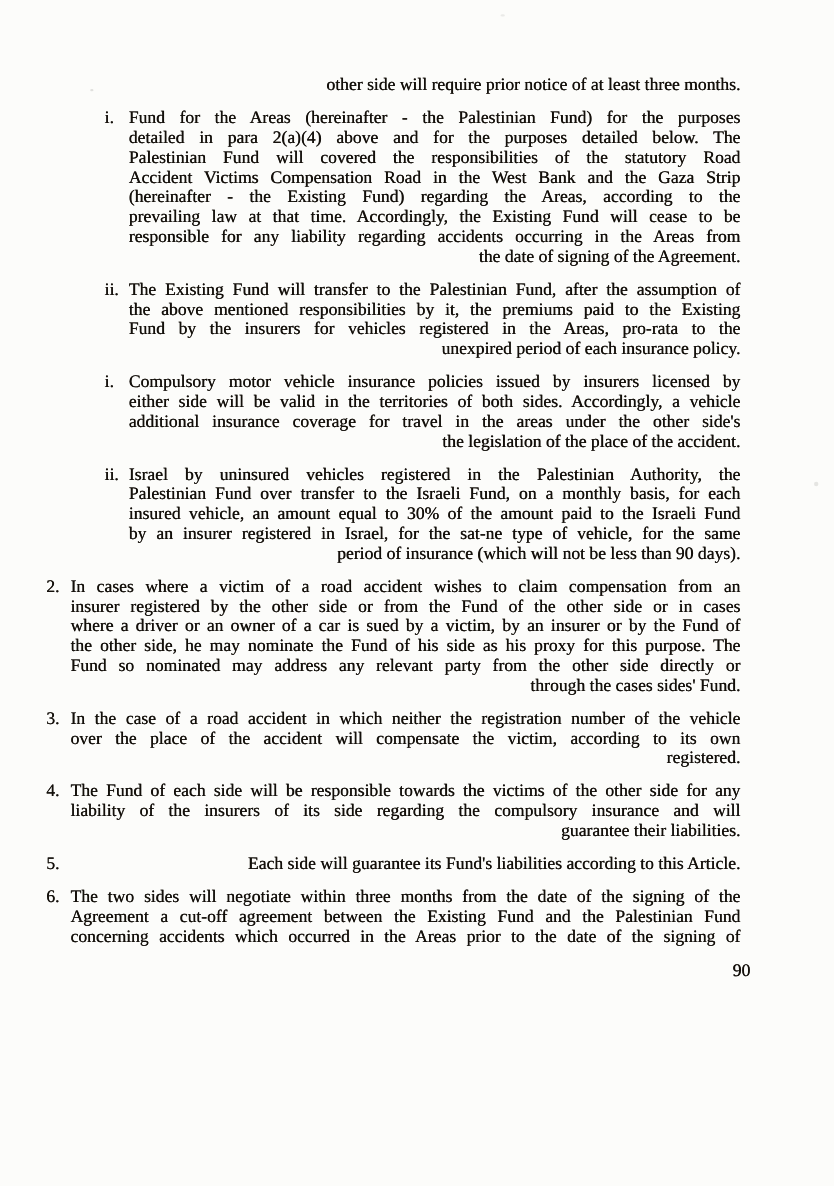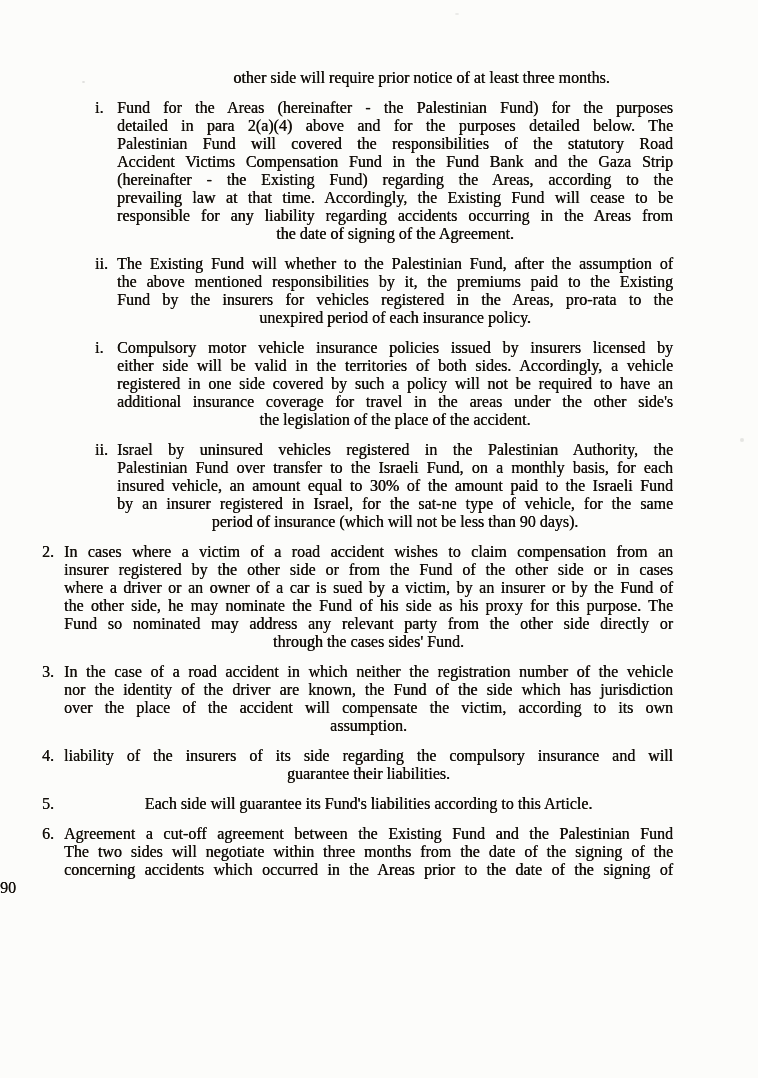--- a/index.html
+++ b/index.html
@@ -25,25 +25,26 @@
     font-size: 16px; line-height: 18px;
     text-shadow: 0.3px 0 0 currentColor;
   }
   .lines { flex: 1; min-width: 0; }
   .line {
     font-size: 16px; line-height: 18px;
     text-align: justify; text-align-last: justify;
     text-shadow: 0.3px 0 0 currentColor;
   }
   .line.last, .intro .line {
-    text-align: center; text-align-last: auto;
+    text-align: right; text-align-last: auto;
   }
   .page-number {
+    margin-top: 13px;
     padding-right: 76px;
-    text-align: left;
+    text-align: right;
     font-size: 16px; line-height: 18px;
     text-shadow: 0.3px 0 0 currentColor;
   }
   .speck { position: absolute; border-radius: 50%; background: #c9c9c5; }
   .speck.s1 { left: 82px;  top: 81px;  width: 3px; height: 2px; opacity: .55; }
   .speck.s2 { left: 740px; top: 438px; width: 4px; height: 4px; opacity: .45; }
   .speck.s3 { left: 455px; top: 13px;  width: 4px; height: 2px; opacity: .35; }
 </style>
 </head>
 <body>
@@ -54,42 +55,41 @@
         <div class="lines">
           <div class="line last">other side will require prior notice of at least three months.</div>
         </div>
       </div>
       <div class="block roman">
         <div class="marker">i.</div>
         <div class="lines">
           <div class="line">Fund for the Areas (hereinafter - the Palestinian Fund) for the purposes</div>
           <div class="line">detailed in para 2(a)(4) above and for the purposes detailed below. The</div>
           <div class="line">Palestinian Fund will covered the responsibilities of the statutory Road</div>
-          <div class="line">Accident Victims Compensation Fund in the Fund Bank and the Gaza Strip</div>
+          <div class="line">Accident Victims Compensation Road in the West Bank and the Gaza Strip</div>
           <div class="line">(hereinafter - the Existing Fund) regarding the Areas, according to the</div>
           <div class="line">prevailing law at that time. Accordingly, the Existing Fund will cease to be</div>
           <div class="line">responsible for any liability regarding accidents occurring in the Areas from</div>
           <div class="line last">the date of signing of the Agreement.</div>
         </div>
       </div>
       <div class="block roman">
         <div class="marker">ii.</div>
         <div class="lines">
-          <div class="line">The Existing Fund will whether to the Palestinian Fund, after the assumption of</div>
+          <div class="line">The Existing Fund will transfer to the Palestinian Fund, after the assumption of</div>
           <div class="line">the above mentioned responsibilities by it, the premiums paid to the Existing</div>
           <div class="line">Fund by the insurers for vehicles registered in the Areas, pro-rata to the</div>
           <div class="line last">unexpired period of each insurance policy.</div>
         </div>
       </div>
       <div class="block roman">
         <div class="marker">i.</div>
         <div class="lines">
           <div class="line">Compulsory motor vehicle insurance policies issued by insurers licensed by</div>
           <div class="line">either side will be valid in the territories of both sides. Accordingly, a vehicle</div>
-          <div class="line">registered in one side covered by such a policy will not be required to have an</div>
           <div class="line">additional insurance coverage for travel in the areas under the other side's</div>
           <div class="line last">the legislation of the place of the accident.</div>
         </div>
       </div>
       <div class="block roman">
         <div class="marker">ii.</div>
         <div class="lines">
           <div class="line">Israel by uninsured vehicles registered in the Palestinian Authority, the</div>
           <div class="line">Palestinian Fund over transfer to the Israeli Fund, on a monthly basis, for each</div>
           <div class="line">insured vehicle, an amount equal to 30% of the amount paid to the Israeli Fund</div>
@@ -105,43 +105,43 @@
           <div class="line">where a driver or an owner of a car is sued by a victim, by an insurer or by the Fund of</div>
           <div class="line">the other side, he may nominate the Fund of his side as his proxy for this purpose. The</div>
           <div class="line">Fund so nominated may address any relevant party from the other side directly or</div>
           <div class="line last">through the cases sides' Fund.</div>
         </div>
       </div>
       <div class="block arabic">
         <div class="marker">3.</div>
         <div class="lines">
           <div class="line">In the case of a road accident in which neither the registration number of the vehicle</div>
-          <div class="line">nor the identity of the driver are known, the Fund of the side which has jurisdiction</div>
           <div class="line">over the place of the accident will compensate the victim, according to its own</div>
-          <div class="line last">assumption.</div>
+          <div class="line last">registered.</div>
         </div>
       </div>
       <div class="block arabic">
         <div class="marker">4.</div>
         <div class="lines">
+          <div class="line">The Fund of each side will be responsible towards the victims of the other side for any</div>
           <div class="line">liability of the insurers of its side regarding the compulsory insurance and will</div>
           <div class="line last">guarantee their liabilities.</div>
         </div>
       </div>
       <div class="block arabic">
         <div class="marker">5.</div>
         <div class="lines">
           <div class="line last">Each side will guarantee its Fund's liabilities according to this Article.</div>
         </div>
       </div>
       <div class="block arabic">
         <div class="marker">6.</div>
         <div class="lines">
+          <div class="line">The two sides will negotiate within three months from the date of the signing of the</div>
           <div class="line">Agreement a cut-off agreement between the Existing Fund and the Palestinian Fund</div>
-          <div class="line">The two sides will negotiate within three months from the date of the signing of the</div>
           <div class="line">concerning accidents which occurred in the Areas prior to the date of the signing of</div>
         </div>
       </div>
     </div>
   <div class="page-number">90</div>
   <div class="speck s1"></div>
   <div class="speck s2"></div>
   <div class="speck s3"></div>
 </div>
 

